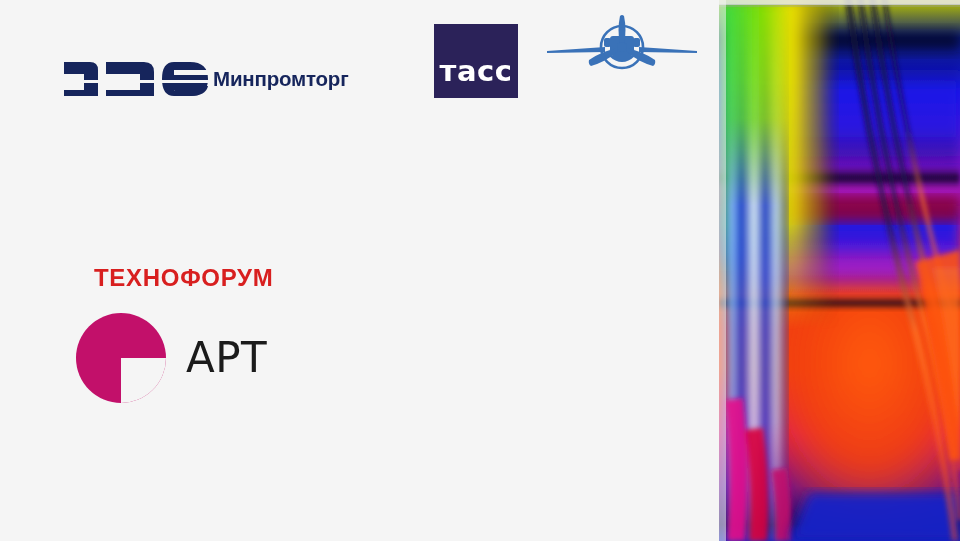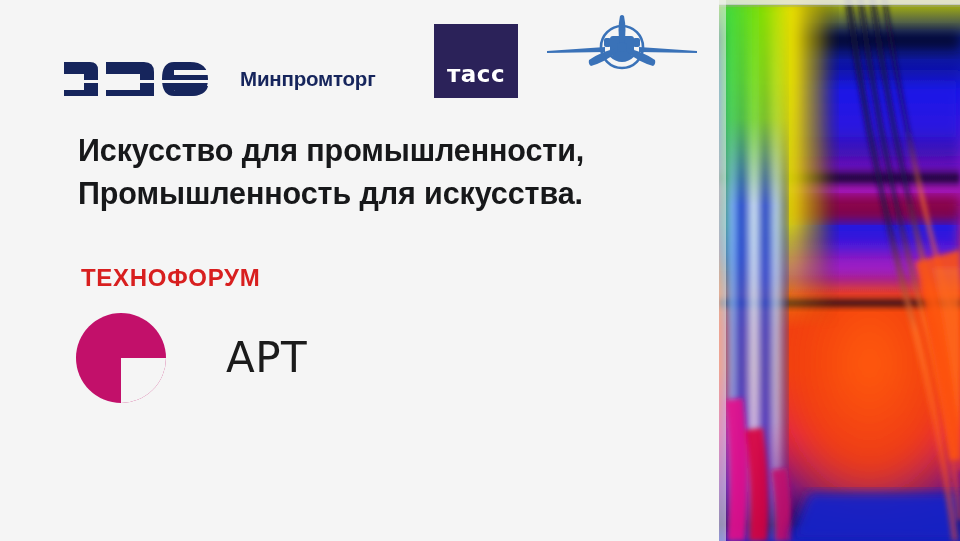--- a/index.html
+++ b/index.html
@@ -33,21 +33,21 @@
     width: 719px;
     height: 118px;
   }
 
   
   #minprom-logo {
     position: absolute;
     left: 62px; top: 22px;
     display: flex;
     align-items: center;
-    gap: 30px;
+    gap: 3px;
   }
   #logo-120 { display: block; }
   #minprom-wordmark {
     color: #16255c;
     font-size: 20.5px;
     font-weight: bold;
     line-height: 1.12;
     letter-spacing: -0.2px;
     white-space: pre;
   }
@@ -58,21 +58,21 @@
     position: absolute;
     left: 434px; top: 24px;
     width: 84px; height: 74px;
     background: #2b2259;
     display: flex;
     align-items: flex-end;
     justify-content: center;
   }
   #tass-wordmark {
     color: #ffffff;
-    font-size: 23px;
+    font-size: 29px;
     font-weight: bold;
     letter-spacing: 0.5px;
     line-height: 1;
     margin-bottom: 12px;
     font-family: "DejaVu Sans", sans-serif;
   }
 
   
   #otvinta-logo {
     position: absolute;
@@ -100,34 +100,33 @@
     font-size: 30.5px;
     font-weight: bold;
     line-height: 1.42;
     letter-spacing: -0.1px;
   }
   #headline .hl-line { display: block; white-space: nowrap; }
 
   
   #technoforum-label {
     position: absolute;
-    left: 81px; top: 264px;
+    left: 94px; top: 264px;
     color: #d81f1f;
     font-size: 24px;
     font-weight: bold;
     letter-spacing: 0.7px;
   }
 
   
   #artprom-logo {
     position: absolute;
     left: 71px; top: 308px;
     display: flex;
     align-items: center;
-    gap: 40px;
   }
   #artprom-mark { display: block; }
   #artprom-wordmark {
     margin-left: 11px;
     color: #1b1b1b;
     line-height: 0.99;
   }
   #artprom-wordmark .ap-line {
     display: block;
     font-size: 42px;
@@ -208,24 +207,20 @@
             <path d="M106 52 Q92 48 80 38 L78 34 Q93 36 108 46 Q109 50 106 52 Z"></path>
           </g>
 
           <circle cx="75" cy="33" r="21" fill="none" stroke="#3a72b8" stroke-width="2.6"></circle>
           <circle cx="75" cy="33" r="5" fill="#3a72b8"></circle>
         </svg>
       </div>
 
     </div>
 
-    <div id="headline">
-      <span class="hl-line">Искусство для промышленности,</span>
-      <span class="hl-line">Промышленность для искусства.</span>
-    </div>
 
     <div id="technoforum-label">ТЕХНОФОРУМ</div>
 
     <div id="artprom-logo">
       <svg id="artprom-mark" width="104" height="100" viewBox="0 0 104 100">
         <defs>
           <clipPath id="apclip">
             <circle cx="50" cy="50" r="45"></circle>
           </clipPath>
         </defs>

